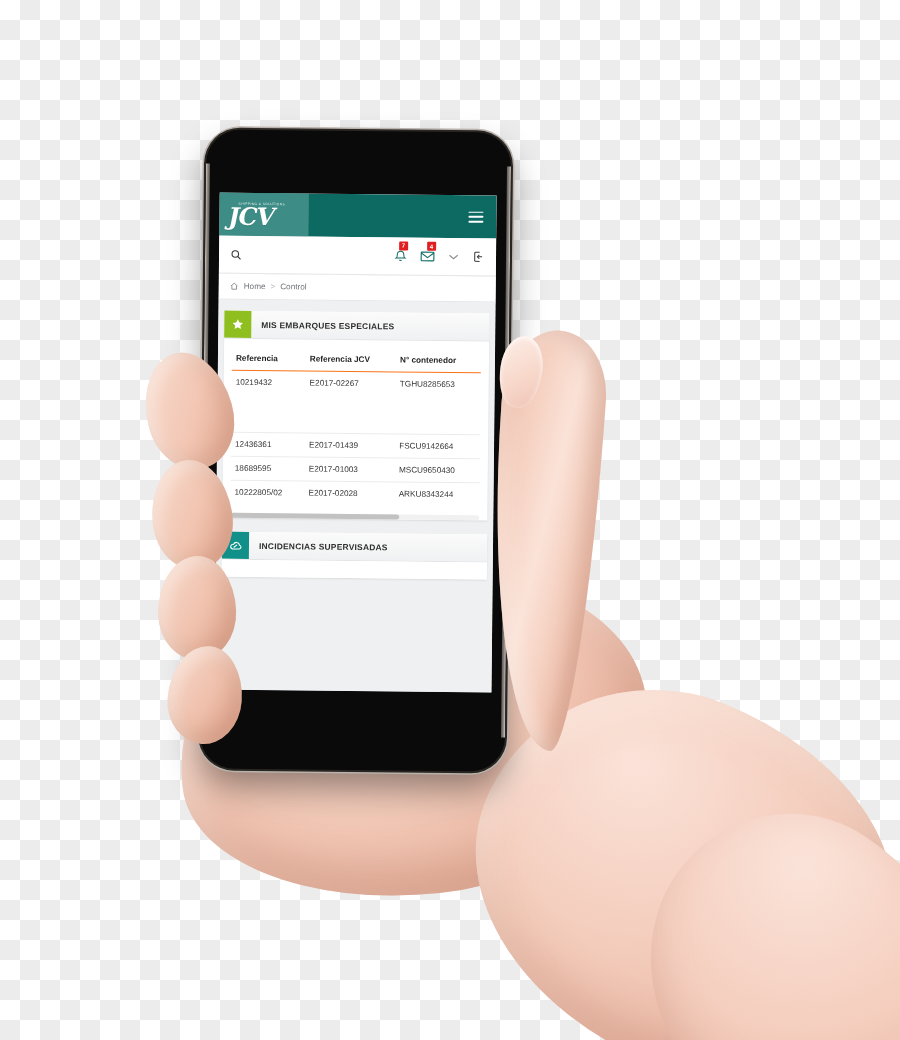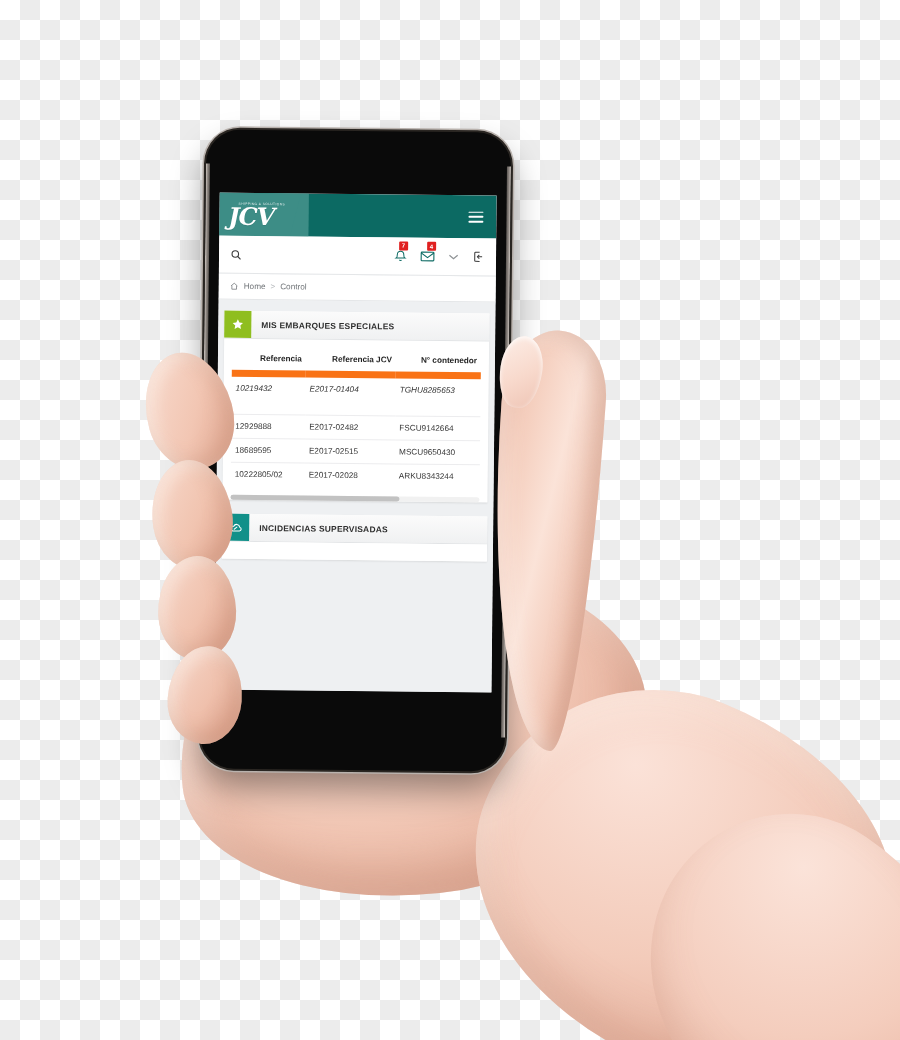--- a/index.html
+++ b/index.html
@@ -287,36 +287,36 @@
     padding-left: 10px;
     font-size: 8.4px;
     font-weight: bold;
     color: #2e2e2e;
     letter-spacing: .25px;
   }
 
   .table-wrap { padding: 9px 8px 0 8px; }
   table { width: 100%; border-collapse: collapse; }
   thead th {
-    text-align: right;
+    text-align: left;
     font-size: 8.2px;
     font-weight: bold;
     color: #1f1f1f;
     padding: 6px 4px 7px 4px;
-    border-bottom: 7px solid #f97316;
+    border-bottom: 1px solid #f97316;
     white-space: nowrap;
   }
   tbody td {
     font-size: 8.2px;
     color: #353535;
     padding: 7px 4px;
     border-bottom: 1px solid #ececee;
     white-space: nowrap;
   }
-  tbody tr.tall td { padding-bottom: 21px; font-style: italic; }
+  tbody tr.tall td { padding-bottom: 45px; }
   tbody tr:last-child td { border-bottom: none; padding-bottom: 12px; }
 
   .hscroll {
     margin: 4px 8px 9px 8px;
     height: 5px;
     background: #f1f1f1;
     border-radius: 3px;
     position: relative;
     cursor: pointer;
   }
@@ -431,31 +431,31 @@
               <thead>
                 <tr>
                   <th>Referencia</th>
                   <th>Referencia JCV</th>
                   <th>N° contenedor</th>
                 </tr>
               </thead>
               <tbody>
                 <tr class="tall">
                   <td>10219432</td>
-                  <td>E2017-01404</td>
+                  <td>E2017-02267</td>
                   <td>TGHU8285653</td>
                 </tr>
                 <tr>
-                  <td>12929888</td>
-                  <td>E2017-02482</td>
+                  <td>12436361</td>
+                  <td>E2017-01439</td>
                   <td>FSCU9142664</td>
                 </tr>
                 <tr>
                   <td>18689595</td>
-                  <td>E2017-02515</td>
+                  <td>E2017-01003</td>
                   <td>MSCU9650430</td>
                 </tr>
                 <tr>
                   <td>10222805/02</td>
                   <td>E2017-02028</td>
                   <td>ARKU8343244</td>
                 </tr>
               </tbody>
             </table>
           </div>

